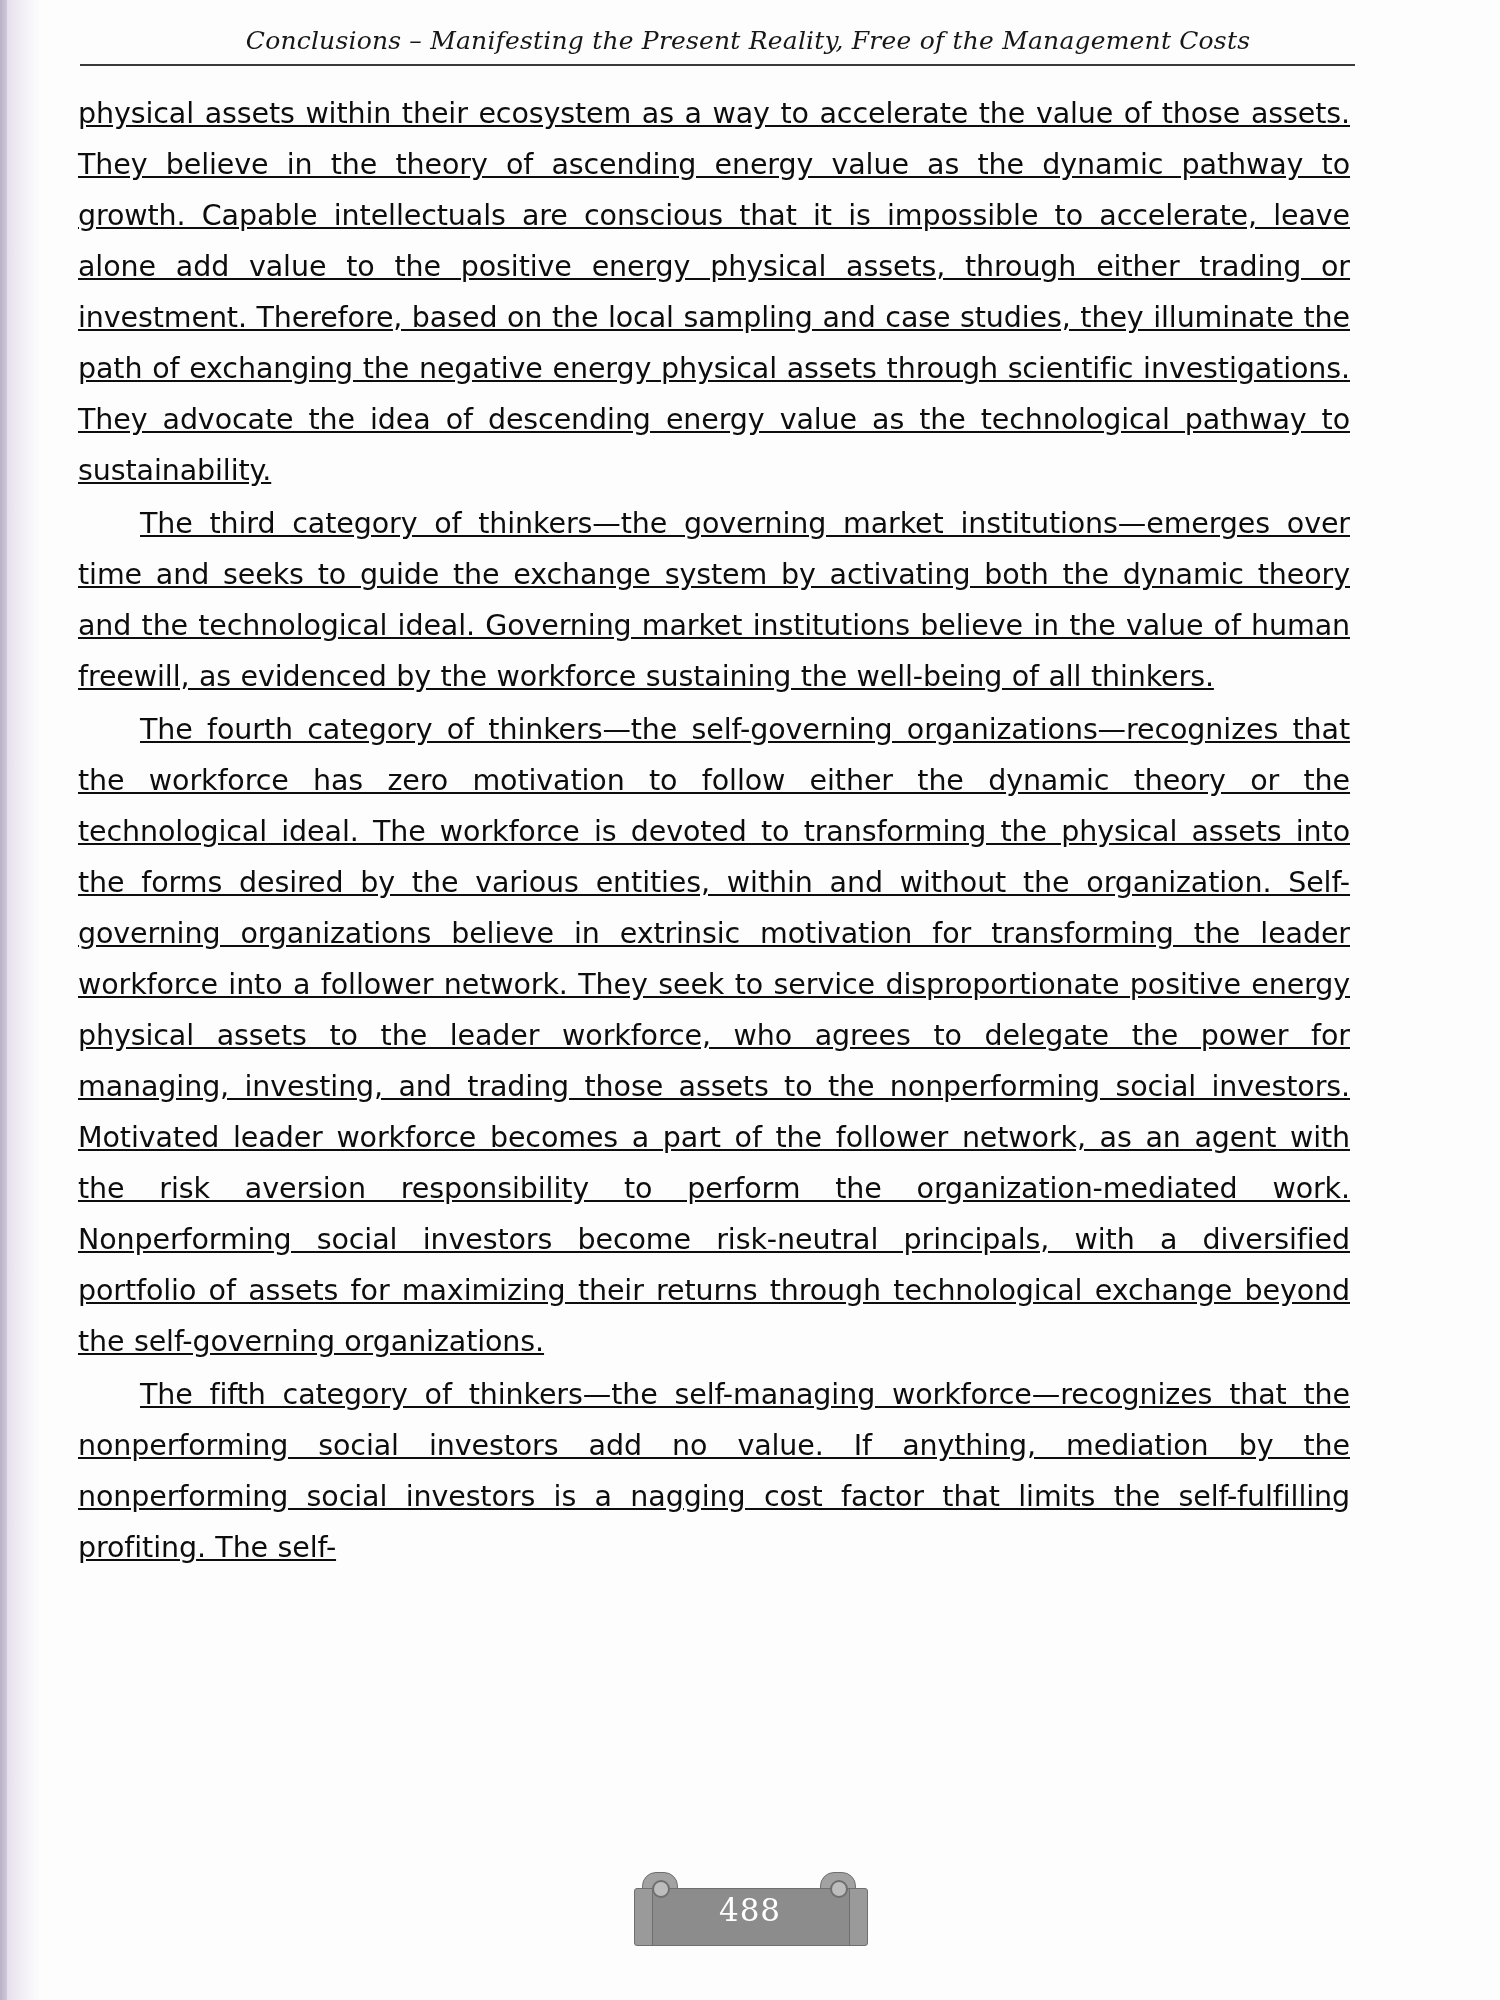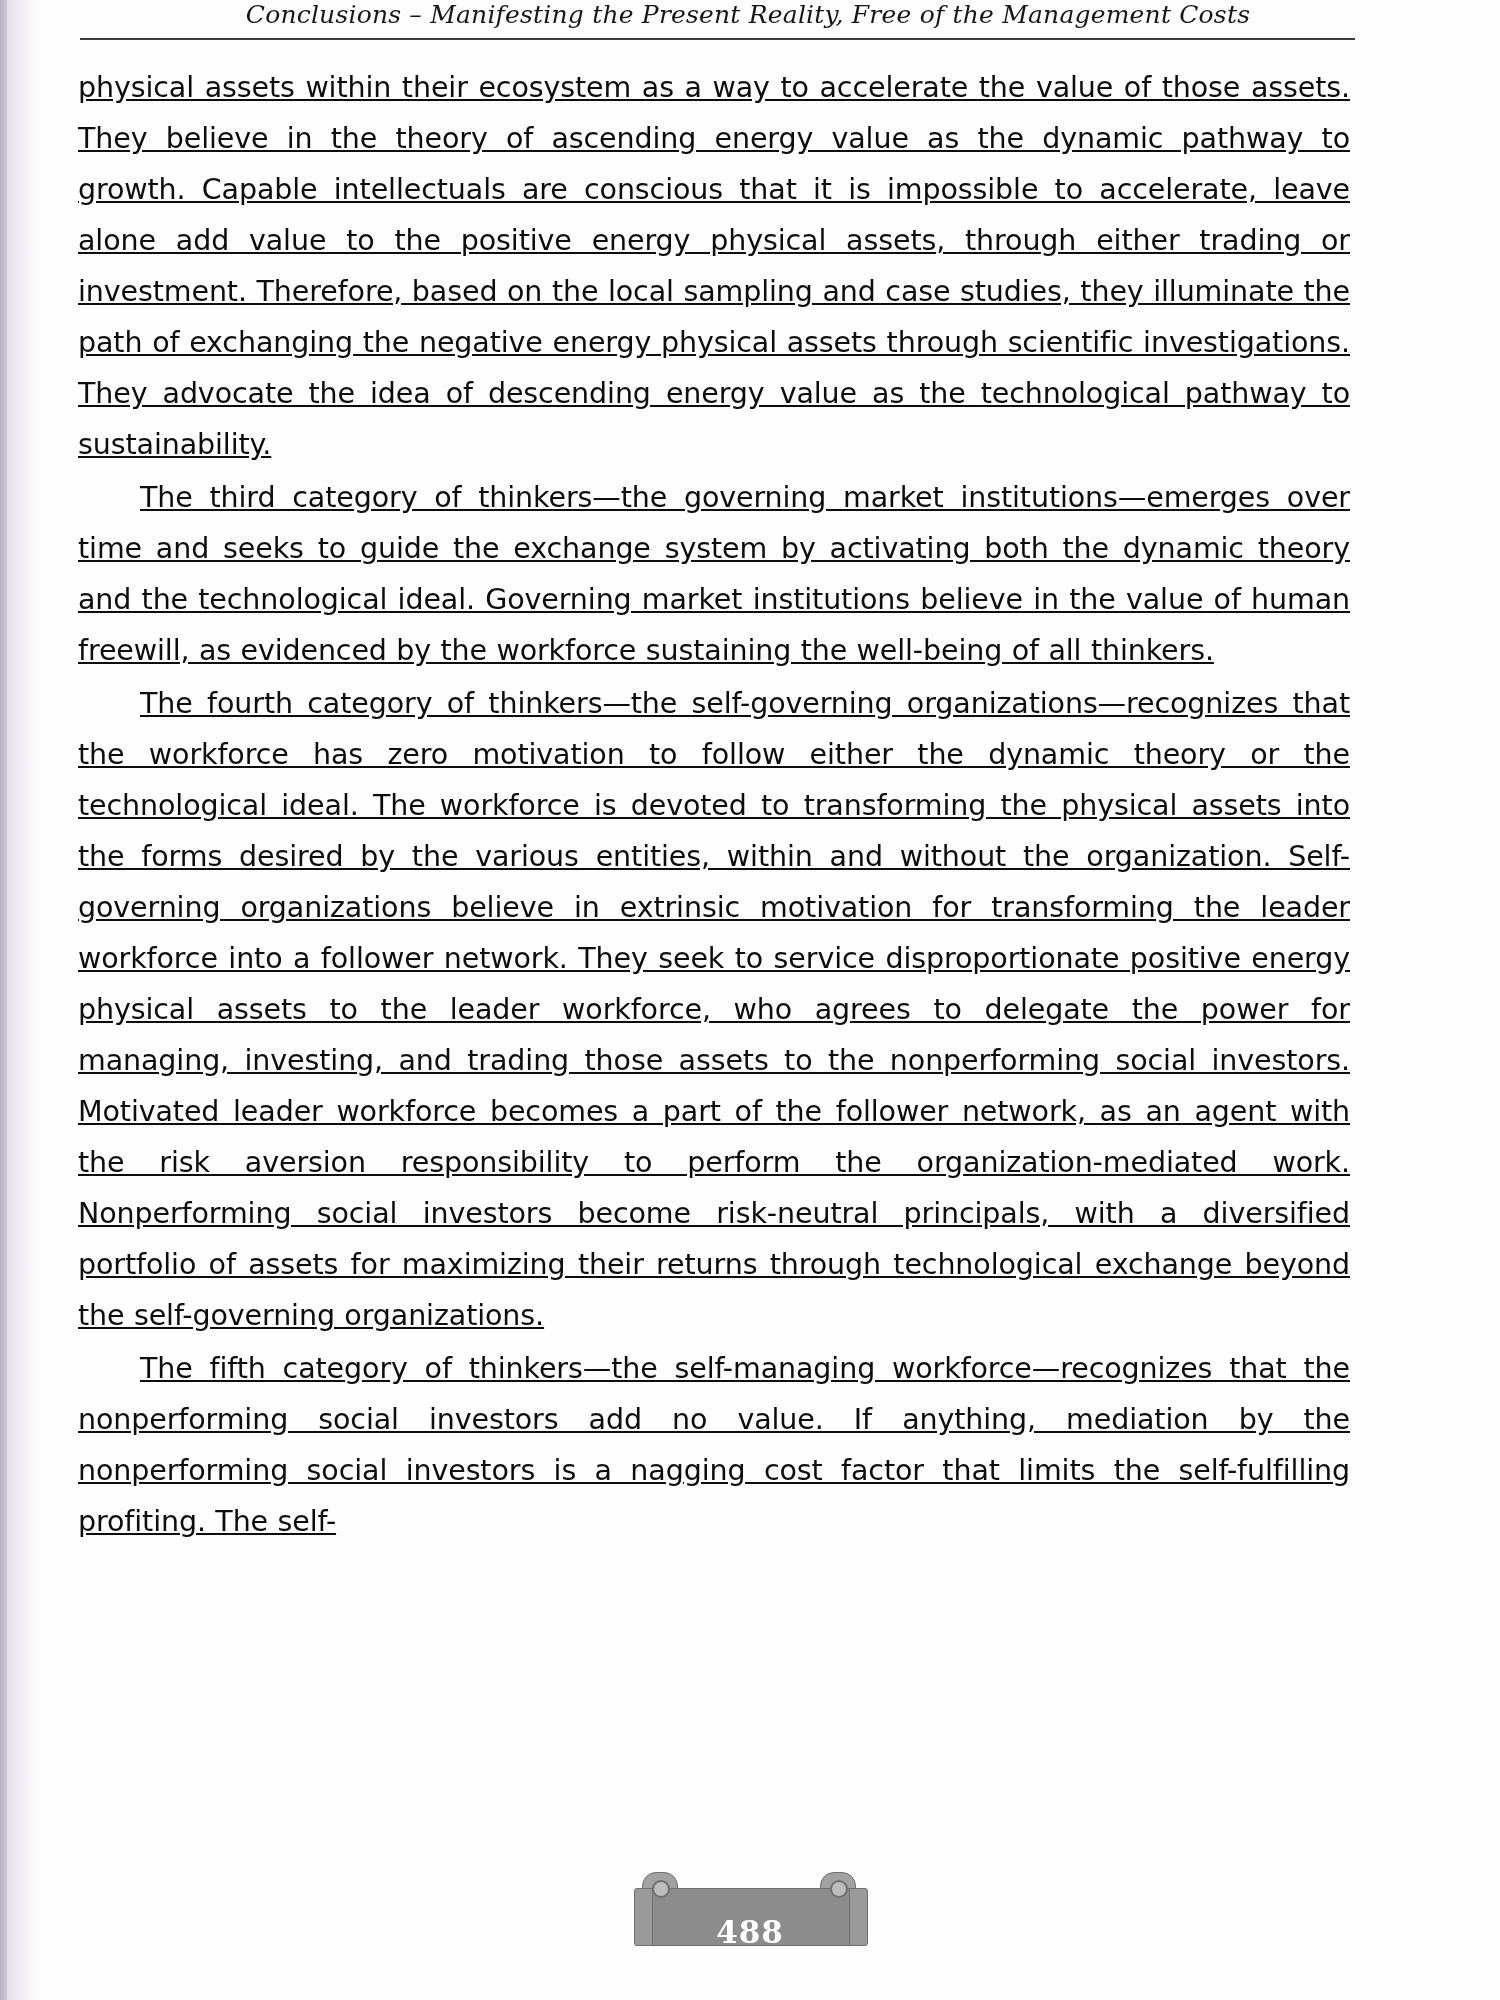--- a/index.html
+++ b/index.html
@@ -43,20 +43,21 @@
     top: 0;
     width: 1340px;
   }
   .running-head {
     text-align: center;
     font-family: "DejaVu Serif", serif;
     font-style: italic;
     font-size: 25px;
     color: #171717;
     letter-spacing: 0.2px;
+    padding-top: 26px;
     white-space: nowrap;
   }
   .rule {
     margin: 9px 0 0 0;
     height: 2px;
     background: #3b3b3b;
     width: 1275px;
     margin-left: 2px;
   }
   .body-text {
@@ -160,28 +161,28 @@
     top: 14px;
     width: 14px;
     height: 14px;
     border: 2px solid #6f6f6f;
     border-radius: 50%;
     background: #bdbdbd;
   }
   .banner .page-number {
     position: absolute;
     left: 18px;
-    top: 38px;
+    top: 16px;
     width: 196px;
     height: 56px;
     display: flex;
     align-items: center;
     justify-content: center;
     font-family: "DejaVu Serif", serif;
-    font-weight: bold;
+    font-weight: normal;
     font-size: 31px;
     color: #ffffff;
     letter-spacing: 1px;
   }
 </style>
 </head>
 <body>
 
 <div class="page">
 

